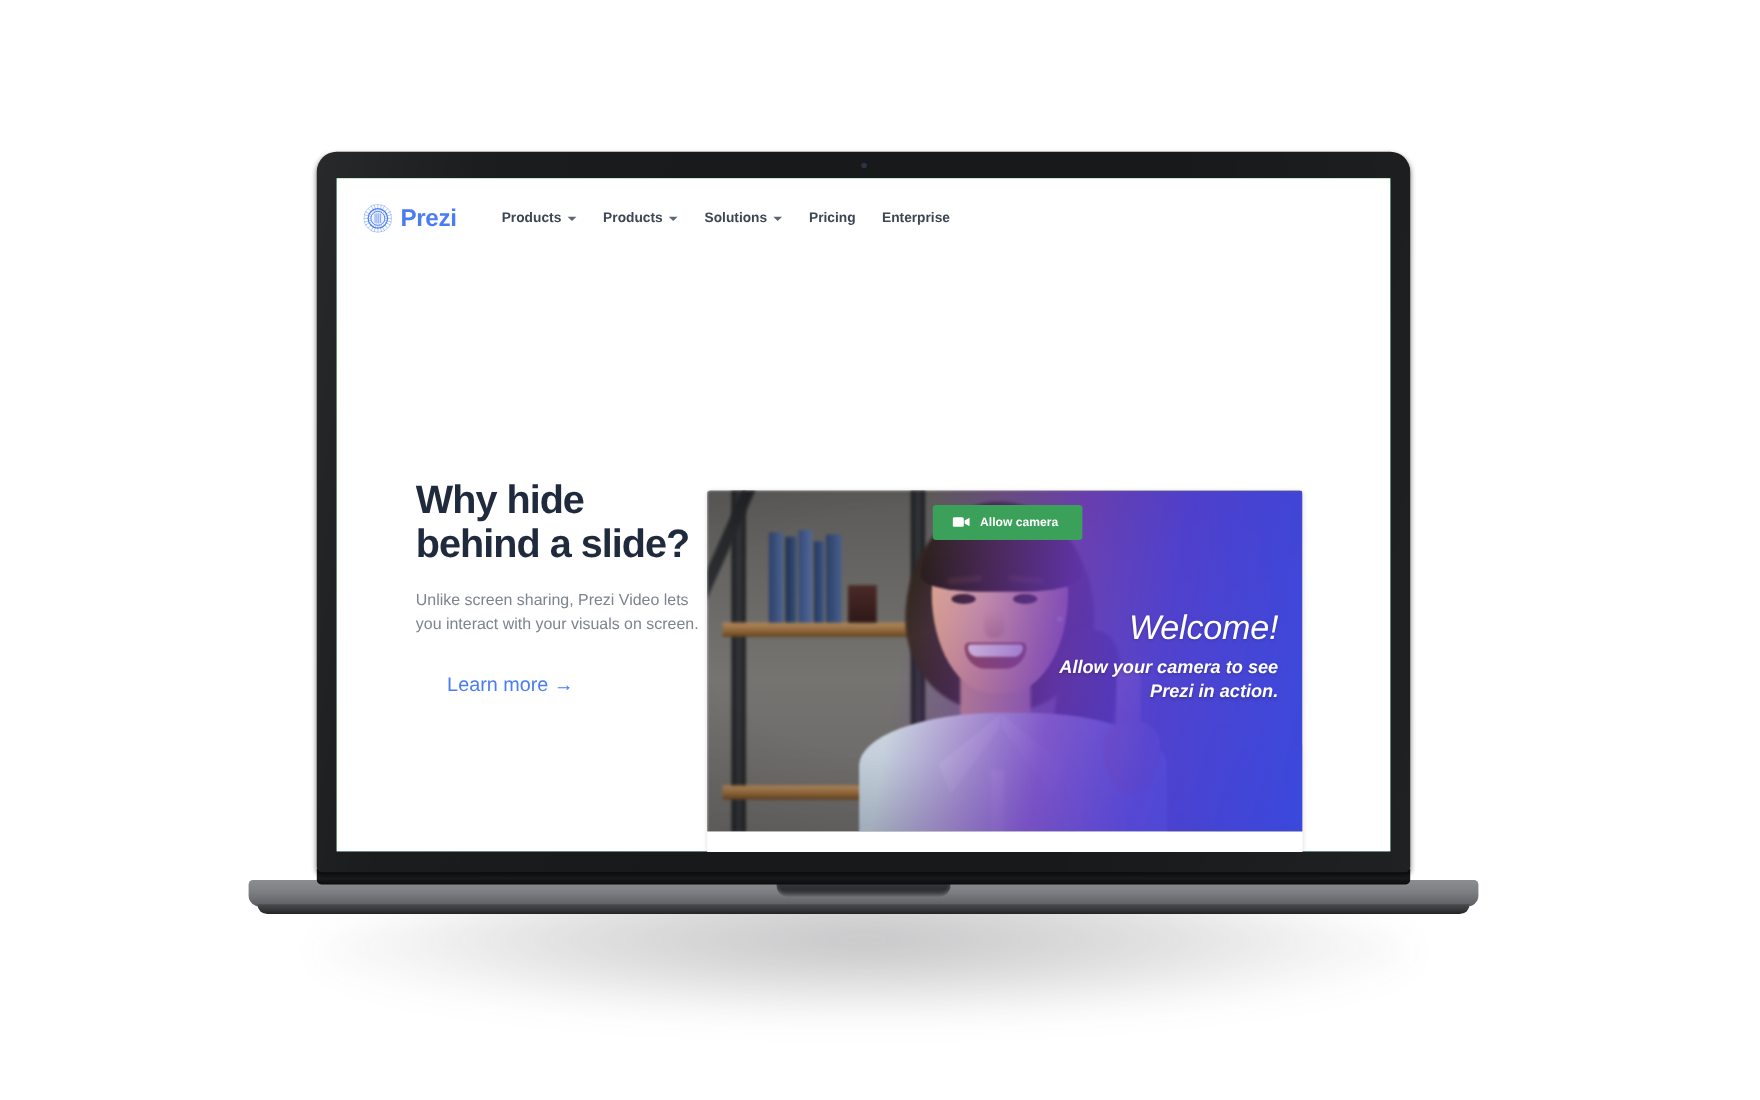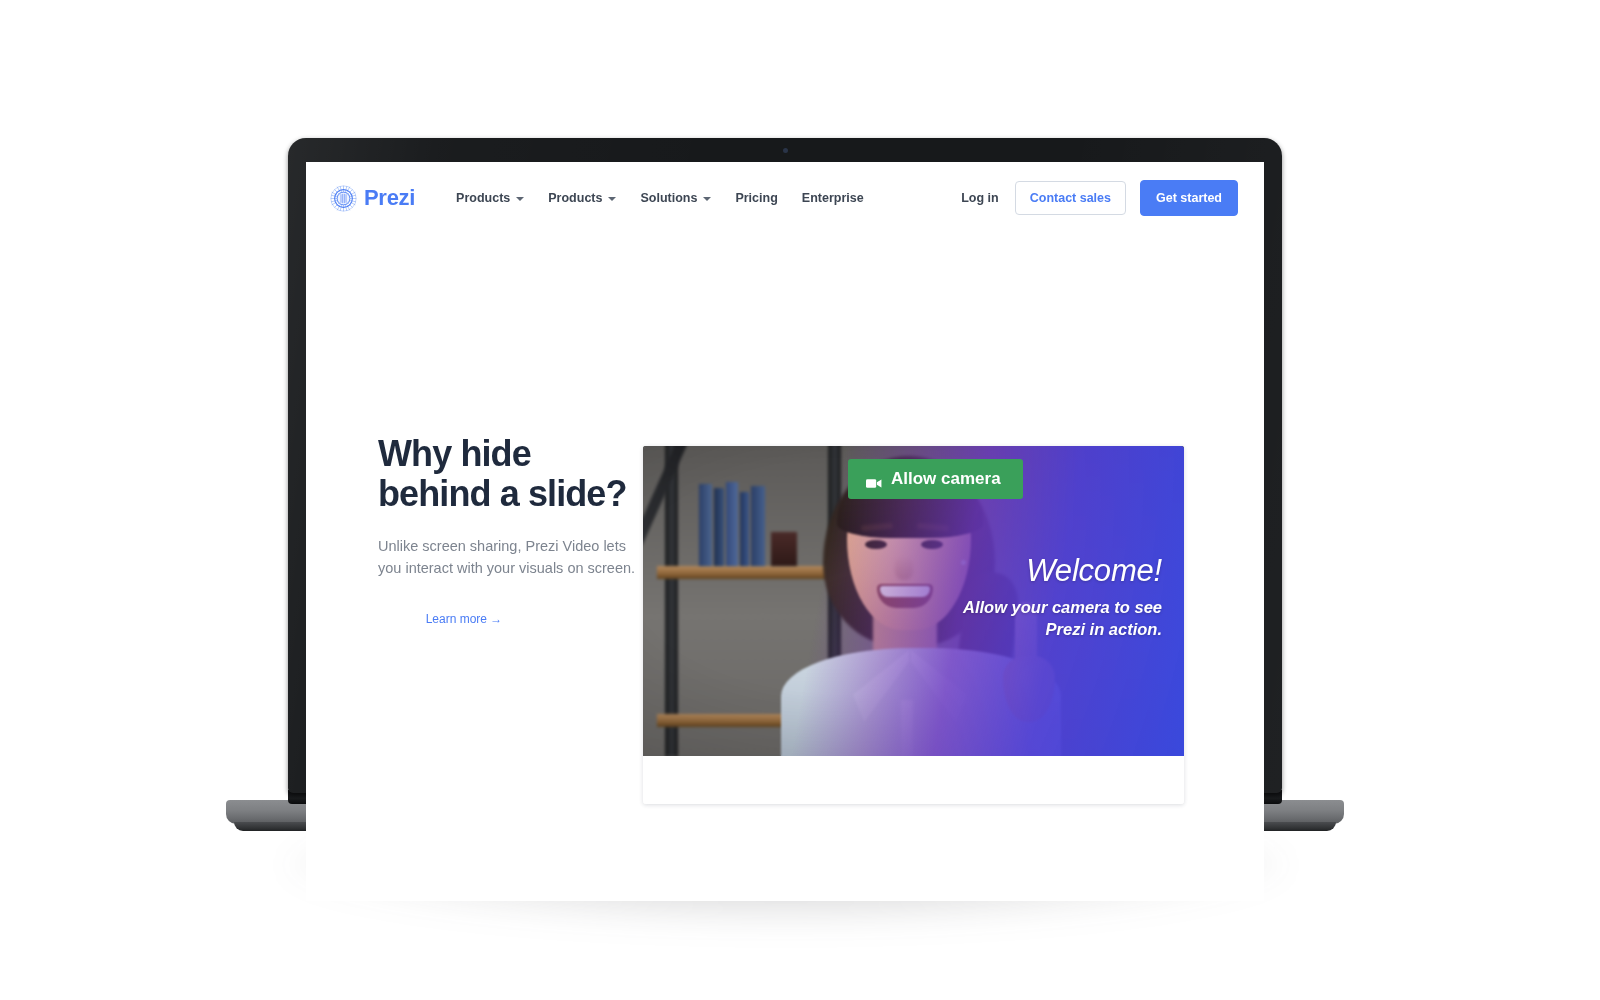--- a/index.html
+++ b/index.html
@@ -81,21 +81,21 @@
     border-radius: 50%;
     background: #2a3448;
   }
 
   
   .screen {
     position: absolute;
     left: 18px;
     top: 24px;
     width: 958px;
-    height: 739px;
+    height: 612px;
     background: #86efac;
     overflow: hidden;
   }
 
   
   .hinge {
     position: absolute;
     left: 62px;
     top: 652px;
     width: 994px;
@@ -276,21 +276,21 @@
     border: none;
     border-radius: 4px;
     cursor: pointer;
     font-family: inherit;
   }
   .learn-more {
     display: block;
     width: 172px;
     text-align: center;
     margin-top: 33px;
-    font-size: 12px;
+    font-size: 18px;
     color: #4a7cf5;
     text-decoration: none;
     cursor: pointer;
   }
 
   
   .video-card {
     position: absolute;
     left: 337px;
     top: 212px;
@@ -584,25 +584,25 @@
         rgba(56,72,226,0.96) 100%);
     pointer-events: none;
   }
 
   
   .allow-camera {
     position: absolute;
     left: 205px;
     top: 13px;
     display: inline-flex;
-    align-items: flex-end;
+    align-items: flex-start;
     gap: 9px;
     background: #3aa05a;
     color: #ffffff;
-    font-size: 17px;
+    font-size: 11px;
     font-weight: bold;
     padding: 10px 22px 10px 18px;
     border: none;
     border-radius: 3px;
     cursor: pointer;
     font-family: inherit;
   }
   .cam-icon { width: 16px; height: 11px; display: block; }
 
   
@@ -705,25 +705,20 @@
                 <i class="caret"></i>
               </span>
               <span class="nav-link">
                 <span>Solutions</span>
                 <i class="caret"></i>
               </span>
               <span class="nav-link">Pricing</span>
               <span class="nav-link">Enterprise</span>
             </div>
 
-            <div class="nav-right">
-              <span class="login-link">Log in</span>
-              <button class="btn-outline">Contact sales</button>
-              <button class="btn-solid">Get started</button>
-            </div>
           </div>
 
           <div class="hero">
 
             <div class="hero-copy">
               <h1 class="hero-title">Why hide
 behind a slide?</h1>
               <p class="hero-sub">Unlike screen sharing, Prezi Video lets you interact with your visuals on screen.</p>
               <a class="learn-more">Learn more →</a>
             </div>

